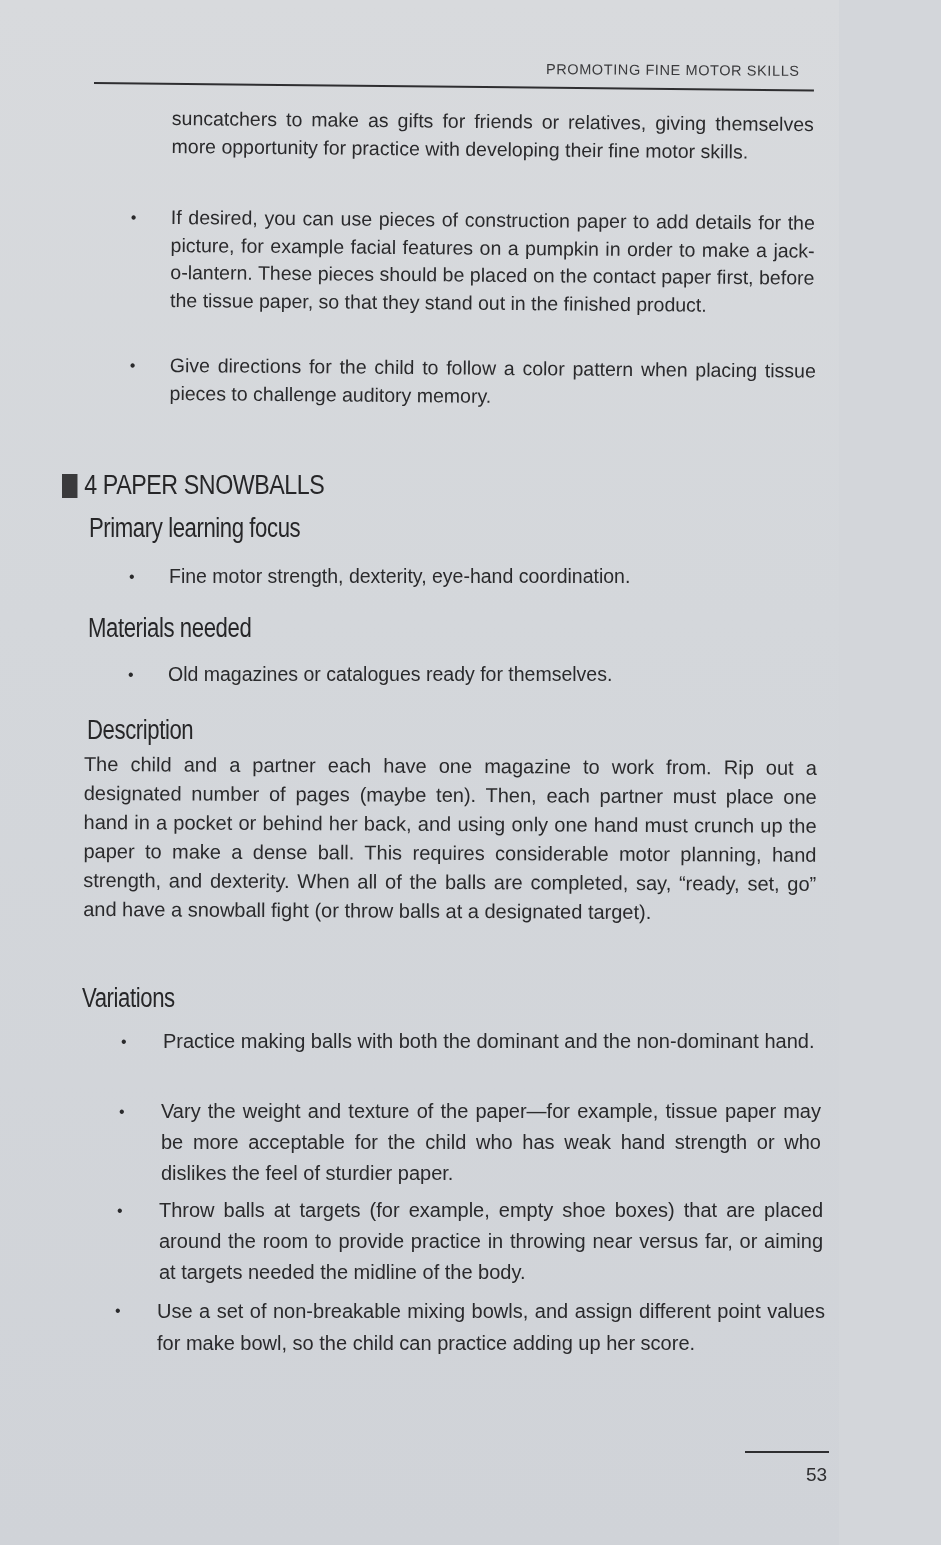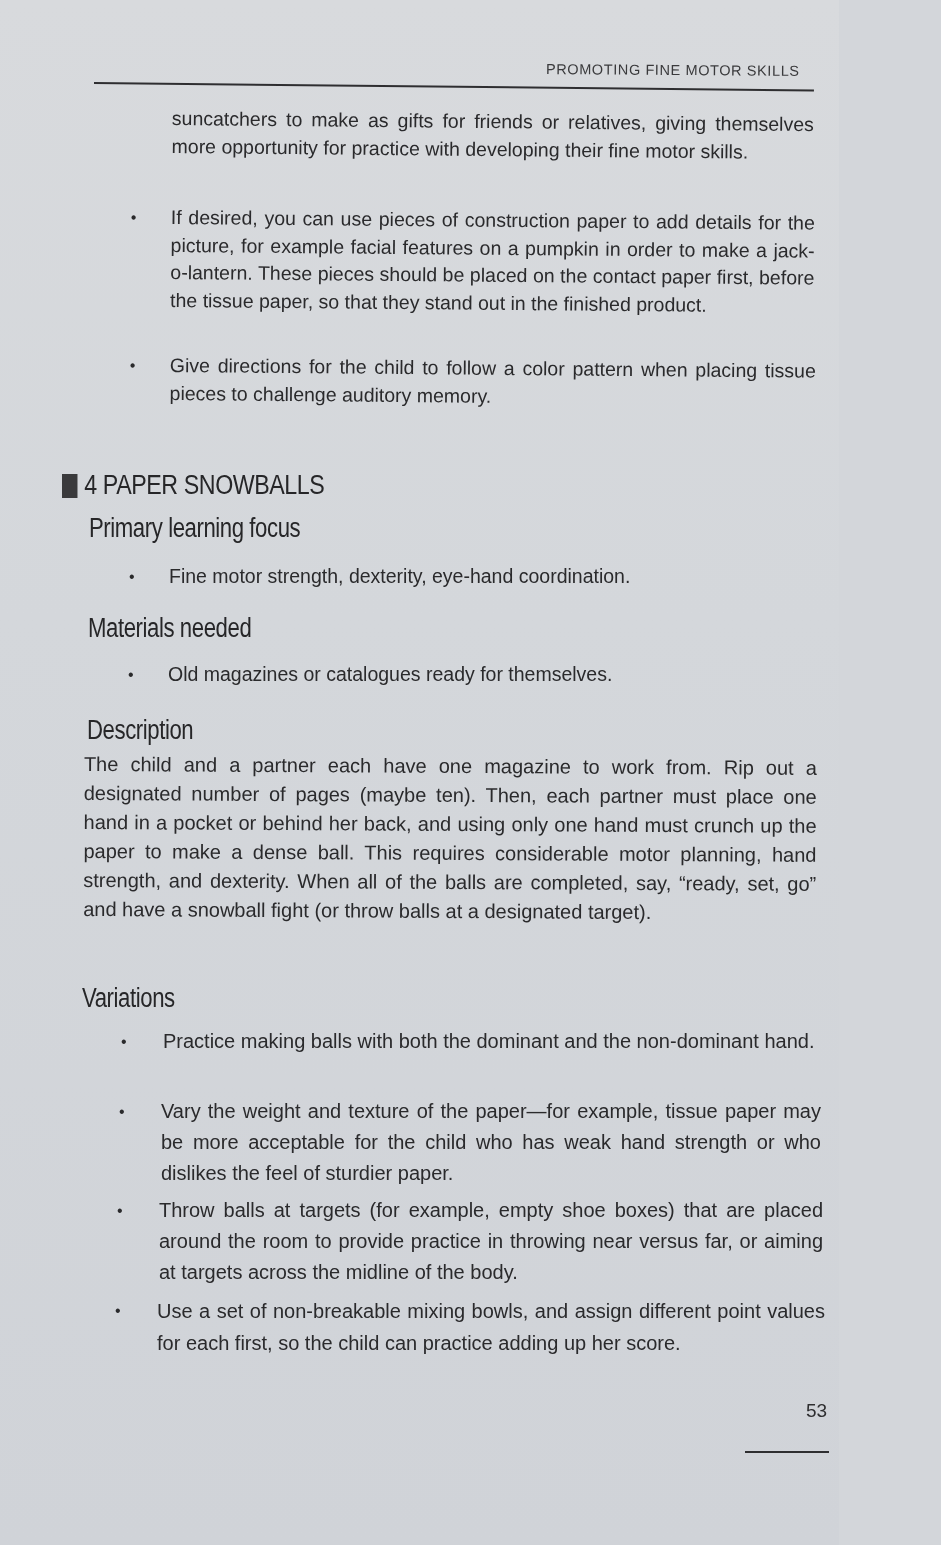--- a/index.html
+++ b/index.html
@@ -127,21 +127,21 @@
       position: absolute;
       left: 745px;
       top: 1451px;
       width: 84px;
       height: 2px;
       background: #2e2e30;
     }
     .page-num {
       position: absolute;
       left: 806px;
-      top: 1400px;
+      top: 1464px;
       font-size: 19px;
       color: #2e2e30;
     }
   </style>
 </head>
 <body>
 
 <div class="page">
 
   <div class="running-head">PROMOTING FINE MOTOR SKILLS</div>
@@ -182,23 +182,23 @@
   <div class="bullet-item v1">
     <span class="dot">•</span>
     <span class="txt">Practice making balls with both the dominant and the non-dominant hand.</span>
   </div>
   <div class="bullet-item v2">
     <span class="dot">•</span>
     <span class="txt">Vary the weight and texture of the paper—for example, tissue paper may be more acceptable for the child who has weak hand strength or who dislikes the feel of sturdier paper.</span>
   </div>
   <div class="bullet-item v3">
     <span class="dot">•</span>
-    <span class="txt">Throw balls at targets (for example, empty shoe boxes) that are placed around the room to provide practice in throwing near versus far, or aiming at targets across the midline of the body.</span>
+    <span class="txt">Throw balls at targets (for example, empty shoe boxes) that are placed around the room to provide practice in throwing near versus far, or aiming at targets needed the midline of the body.</span>
   </div>
   <div class="bullet-item v4">
     <span class="dot">•</span>
-    <span class="txt">Use a set of non-breakable mixing bowls, and assign different point values for each first, so the child can practice adding up her score.</span>
+    <span class="txt">Use a set of non-breakable mixing bowls, and assign different point values for make bowl, so the child can practice adding up her score.</span>
   </div>
 
   <div class="foot-rule"></div>
   <div class="page-num">53</div>
 
 </div>
 
 </body></html>

